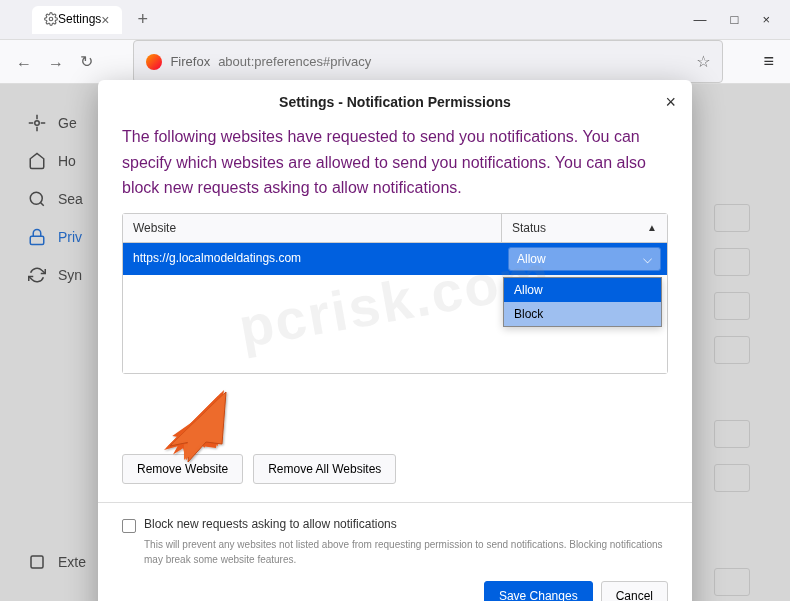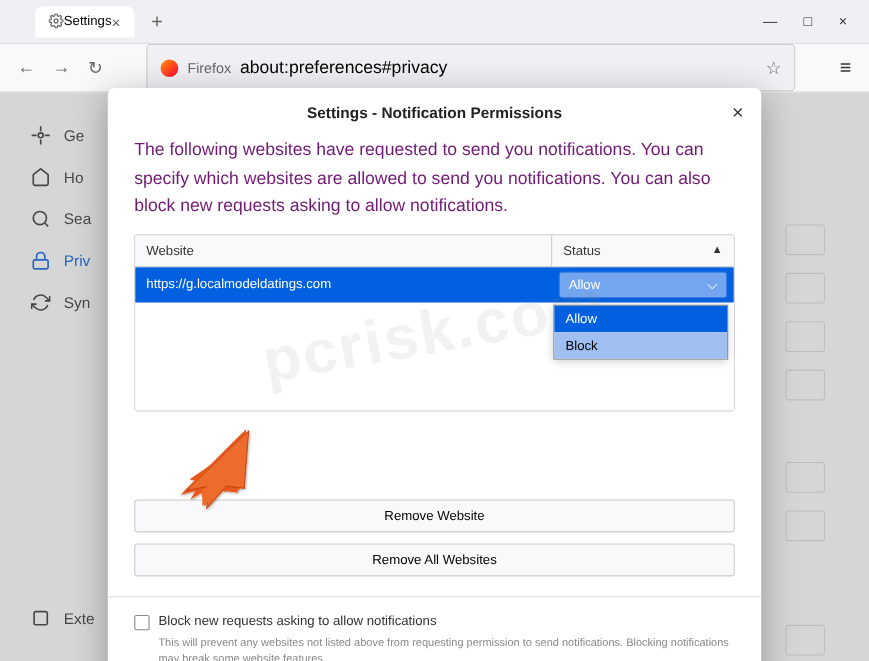--- a/index.html
+++ b/index.html
@@ -11,21 +11,21 @@
 .tab-close { font-size: 14px; color: #666; }
 .newtab { margin-left: 8px; font-size: 18px; color: #666; padding: 4px 8px; }
 .wincontrols { margin-left: auto; display: flex; gap: 24px; padding-right: 12px; color: #333; }
 .wincontrols span { font-size: 13px; }
 
 .toolbar { height: 44px; background: #f9f9fb; display: flex; align-items: center; padding: 0 16px; gap: 16px; border-bottom: 1px solid #ddd; }
 .navbtn { color: #666; font-size: 16px; }
 .urlbar { flex: 1; background: #f0f0f4; border: 1px solid #ccc; border-radius: 4px; height: 43px; display: flex; align-items: center; padding: 0 12px; gap: 8px; margin: 0 24px; }
 .fx-logo { width: 16px; height: 16px; background: linear-gradient(135deg, #ff9500, #ff0039); border-radius: 50%; }
 .urlbar-label { font-size: 13px; color: #666; }
-.urlbar-text { font-size: 16px; color: #000000; }
+.urlbar-text { font-size: 13px; color: #737373; }
 .star { margin-left: auto; color: #666; font-size: 16px; }
 .menu { font-size: 18px; color: #333; }
 
 
 .content { display: flex; height: calc(100% - 84px); background: #fff; }
 .sidebar { width: 90px; padding: 20px 0 0 28px; }
 .sidebar-item { display: flex; align-items: center; gap: 12px; padding: 10px 0; font-size: 14px; color: #333; }
 .sidebar-item.active { color: #0060df; }
 .sidebar-item svg { width: 18px; height: 18px; }
 .sidebar-bottom { position: absolute; bottom: 20px; left: 28px; }
@@ -57,21 +57,21 @@
 .td-status { width: 165px; padding: 4px 6px; }
 .status-select { background: #74a6ef; border: 1px solid #3a7fe0; border-radius: 3px; padding: 4px 8px; color: #fff; font-size: 12px; display: flex; justify-content: space-between; align-items: center; }
 .table-empty { height: 98px; background: #fff; }
 
 
 .dropdown { position: absolute; top: 34px; right: 5px; width: 159px; background: #fff; border: 1px solid #888; box-shadow: 0 2px 8px rgba(0,0,0,0.2); z-index: 10; }
 .dropdown-item { padding: 5px 10px; font-size: 12px; color: #000; }
 .dropdown-item.sel { background: #0060df; color: #fff; }
 .dropdown-item.alt { background: #9ebff0; }
 
-.modal-actions { display: flex; gap: 10px; margin-top: 80px; flex-direction: column; }
+.modal-actions { display: flex; gap: 10px; margin-top: 80px; }
 .btn { padding: 7px 14px; font-size: 12px; border: 1px solid #ccc; background: #f9f9fb; border-radius: 3px; cursor: pointer; }
 .btn.primary { background: #0060df; color: #fff; border-color: #0060df; }
 .modal-footer { border-top: 1px solid #ddd; padding: 14px 24px 16px; }
 .checkbox-row { display: flex; gap: 8px; align-items: flex-start; margin-bottom: 4px; }
 .checkbox { width: 14px; height: 14px; border: 1px solid #888; border-radius: 2px; margin-top: 2px; }
 .checkbox-label { font-size: 12px; color: #333; }
 .checkbox-desc { font-size: 10px; color: #888; margin-left: 22px; line-height: 1.5; }
 .footer-btns { display: flex; gap: 8px; justify-content: flex-end; margin-top: 14px; }
 
 

